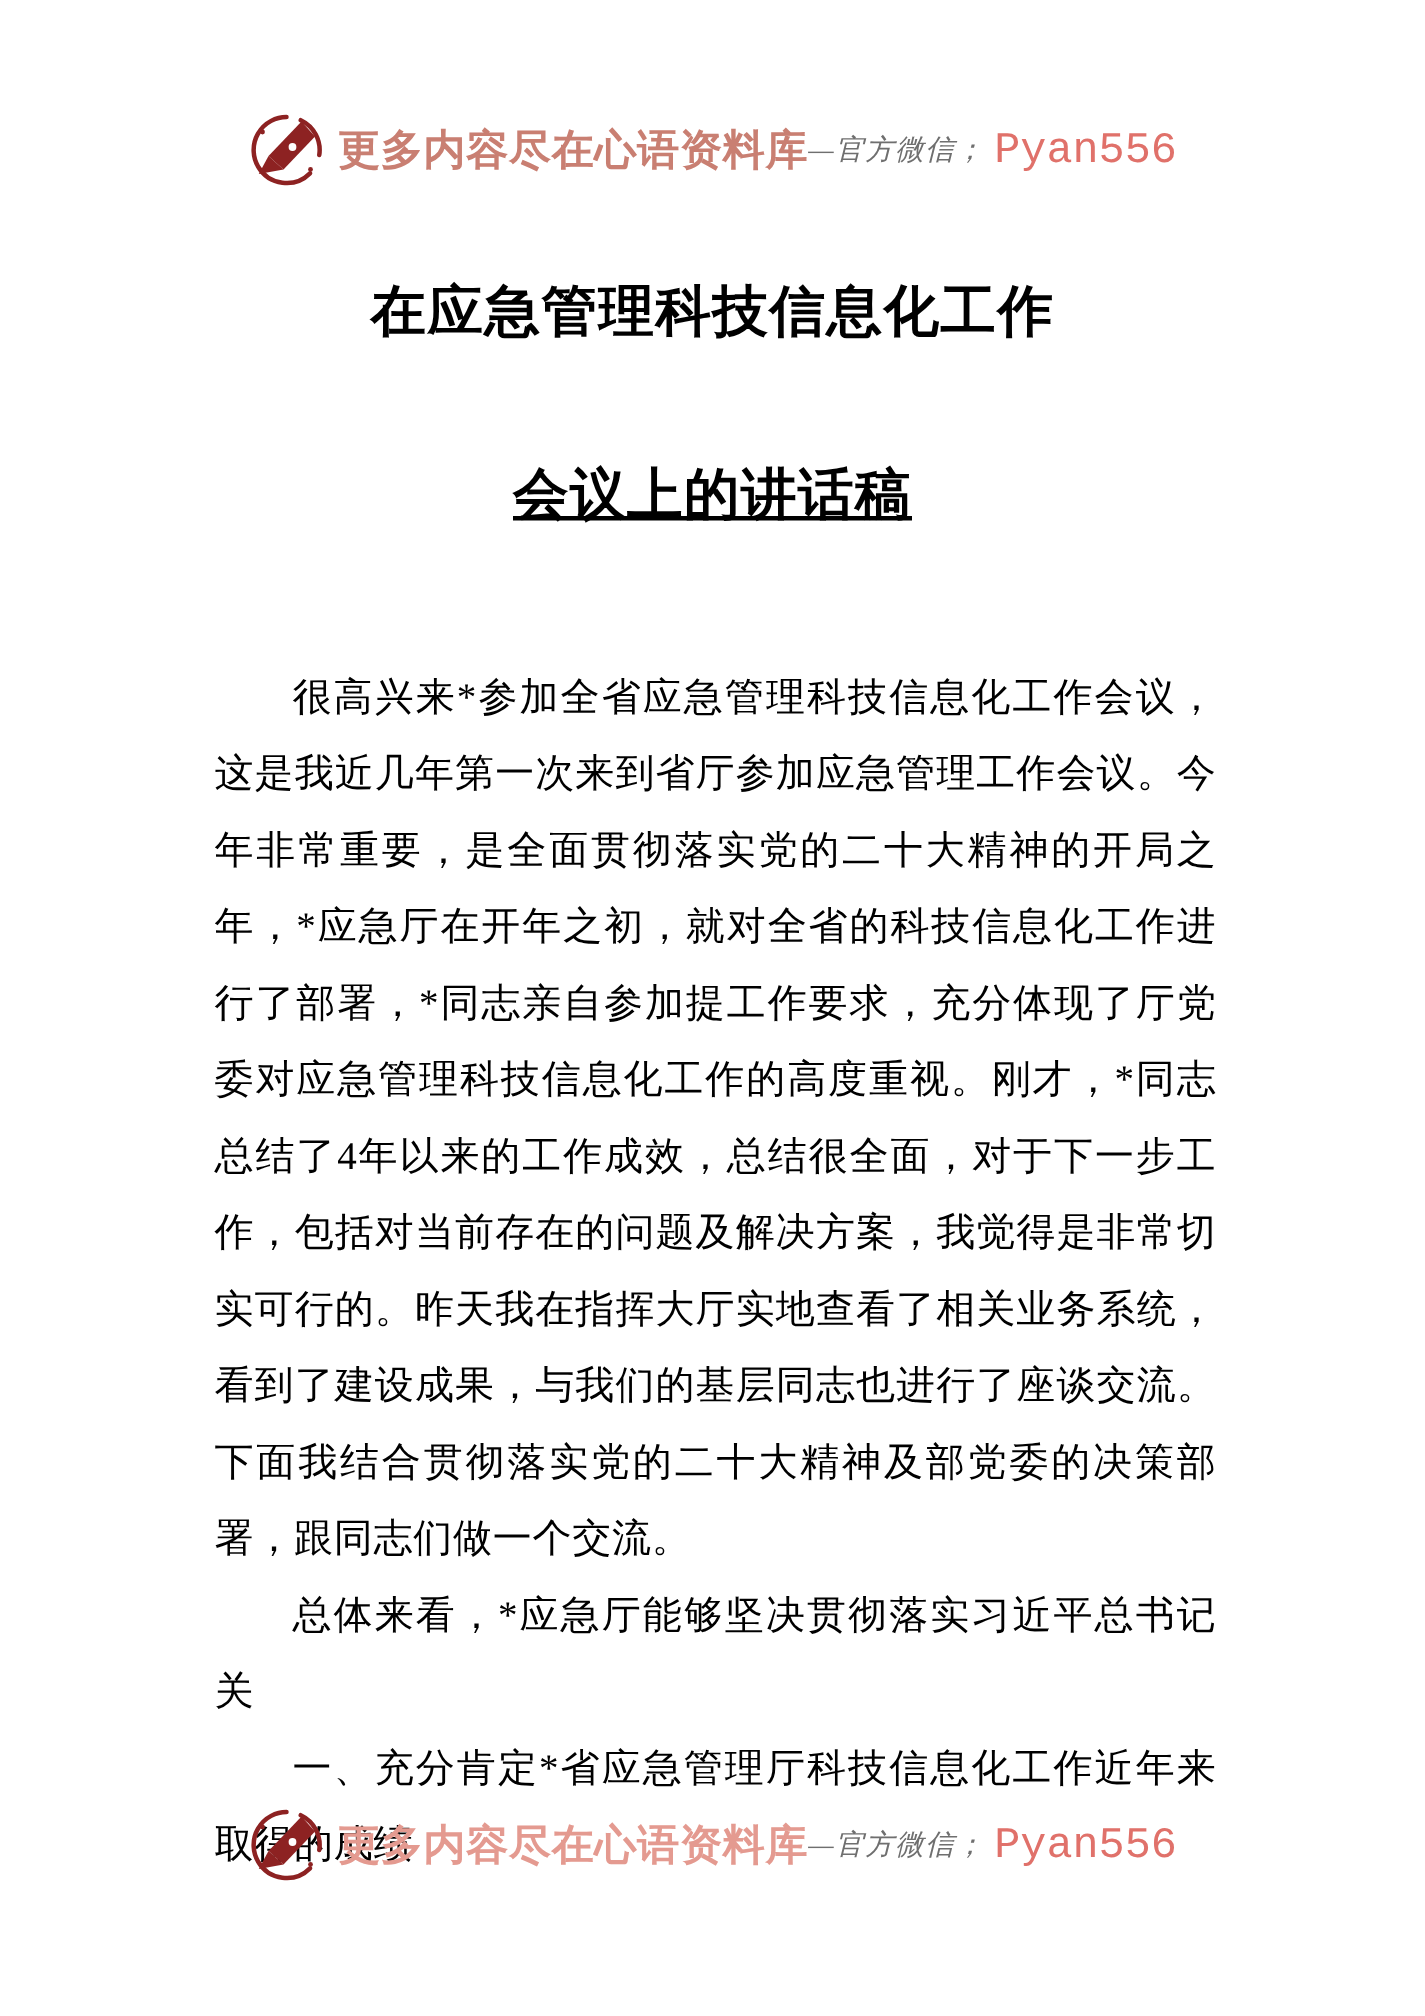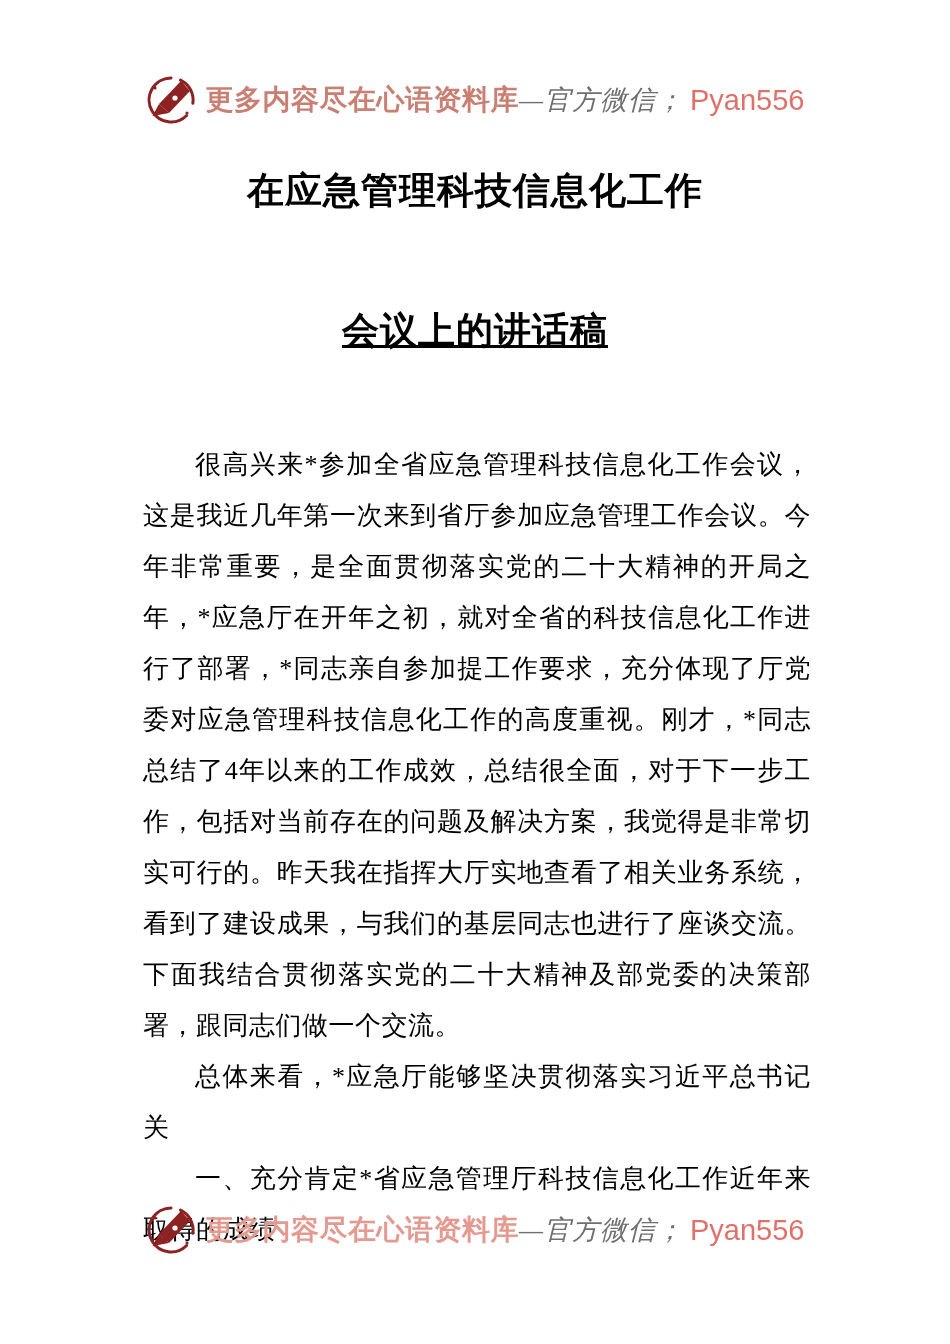--- a/index.html
+++ b/index.html
@@ -37,45 +37,45 @@
   }
   .brand-text {
     font-size: 28px;
     font-weight: bold;
     letter-spacing: 0.5px;
     text-align: center;
   }
   .brandbar.top .brand-text { color: var(--brand_header, #c97f72); }
   .brandbar.bottom .brand-text { color: var(--brand_footer, #e49a90); }
   .wechat-label {
-    font-size: 27px;
+    font-size: 19px;
     color: var(--divider_gray, #6f6f6f);
     font-style: italic;
     letter-spacing: 1px;
   }
   .wechat-id {
-    font-family: Liberation Sans, sans-serif;
+    font-family: Liberation Mono, monospace;
     font-size: 29px;
     color: var(--wechat_id_red, #e0716a);
     margin-left: 6px;
   }
 
   
   .doc-title {
     position: absolute;
     left: 0; width: 100%;
     margin: 0;
     text-align: center;
     font-size: 37px;
     line-height: 46px;
     font-weight: bold;
     color: var(--text, #000000);
     letter-spacing: 1px;
   }
-  .doc-title.line1 { top: 168px; }
+  .doc-title.line1 { top: 188px; font-family: Liberation Mono, monospace; }
   .doc-title.line2 { top: 308px; text-decoration: underline; }
 
   
   .doc-body {
     position: absolute;
     top: 439px;
     left: 143px;
     width: 668px;
     font-size: 26px;
     line-height: 51px;

